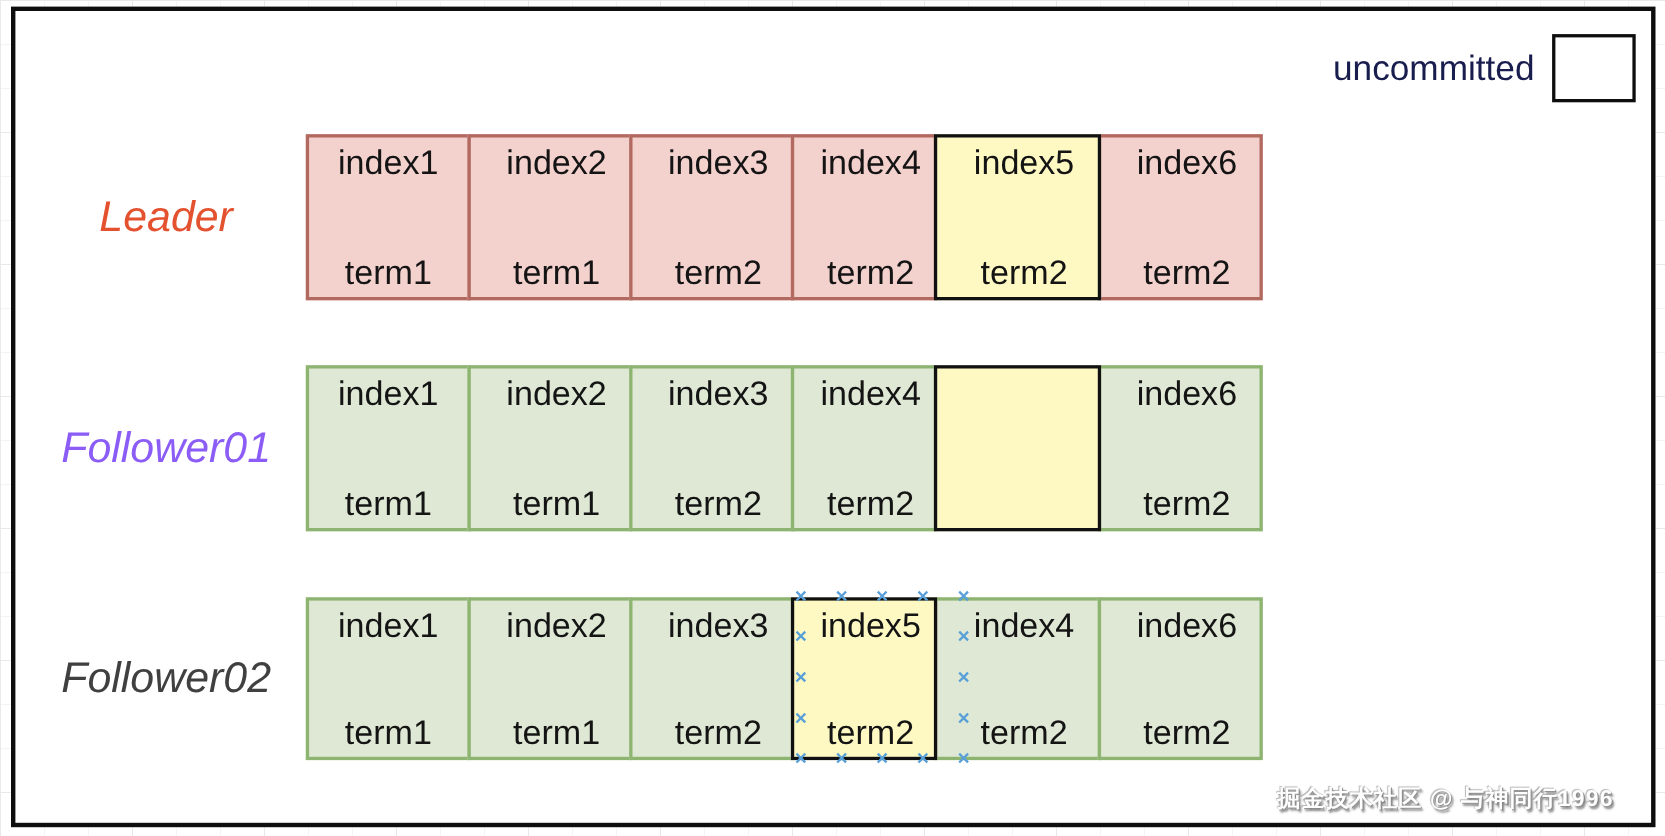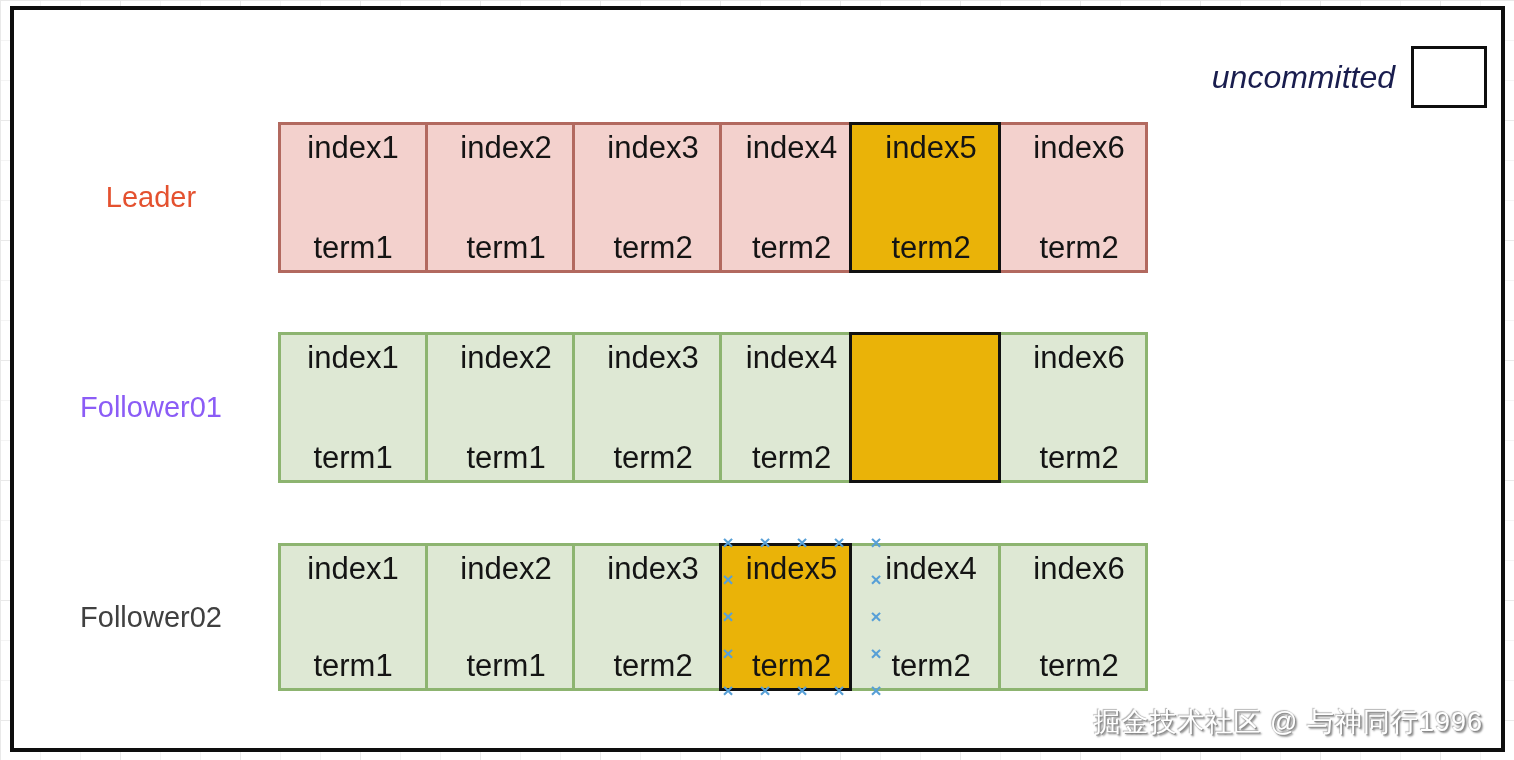--- a/index.html
+++ b/index.html
@@ -16,30 +16,30 @@
     background-size:120px 120px,120px 120px,40px 40px,40px 40px;
     overflow:hidden;
   }
   .frame{
     position:absolute; left:10px; top:6px; width:1495px; height:746px;
     background:#fff; border:4px solid #0e0e0e;
   }
 
   
   .legend-row{ position:absolute; right:14px; display:flex; align-items:center; gap:16px; }
-  .legend-row.unc{ top:36px;font-style:italic; }
+  .legend-row.unc{ top:21px; }
   .legend-row.com{ top:94px; }
   .legend-label{ font-size:32px; color:#191d4e; }
   .swatch{ width:76px; height:62px; }
   .swatch.unc{ background:#ffffff; border:3px solid #0e0e0e; }
   .swatch.com{ background:#f2d0cd; border:3px solid #b26a61; }
 
   
   .row-label{ position:absolute; left:18px; width:238px; display:flex;
-              align-items:center; justify-content:center; font-size:29px; }
+              align-items:center; justify-content:center; font-size:39px;font-style:italic; }
   .row-label.leader{ top:112px; height:151px; color:#e4512f; }
   .row-label.f01{ top:322px; height:151px; color:#8b5cf6; }
   .row-label.f02{ top:533px; height:148px; color:#404040; }
 
   
   .log-row{ position:absolute; left:264px; display:flex; }
   .log-row.leader{ top:112px; height:151px; }
   .log-row.f01{ top:322px; height:151px; }
   .log-row.f02{ top:533px; height:148px; }
 
@@ -49,42 +49,42 @@
     font-size:31px; line-height:45px; color:#141414;
   }
   .cell + .cell{ margin-left:-3px;padding-left:12px; }
   .log-row .cell:nth-child(1),.log-row .cell:nth-child(2),
   .log-row .cell:nth-child(3),.log-row .cell:nth-child(6){ width:150px; }
   .log-row .cell:nth-child(4){ width:133px; }
   .log-row .cell:nth-child(5){ width:152px; }
 
   .c-pink{ background:#f3d1cd; border:3px solid #b2695f; }
   .c-green{ background:#dee8d4; border:3px solid #8db470; }
-  .c-white{ background:#eab308; border:3px solid #111; position:relative; z-index:2; }
+  .c-white{ background:#fef9c3; border:3px solid #111; position:relative; z-index:2; }
 
   
   .handles{ position:absolute; left:450px; top:0; width:148px; height:148px; z-index:3; pointer-events:none; }
   .handle{
     position:absolute; transform:translate(-50%,-54%);
     font-size:19px; font-weight:700; color:#58a0d7; line-height:1;
   }
   .handle:nth-child(1){left:0;top:0}      .handle:nth-child(2){left:37px;top:0}
   .handle:nth-child(3){left:74px;top:0}   .handle:nth-child(4){left:111px;top:0}
   .handle:nth-child(5){left:148px;top:0}
   .handle:nth-child(6){left:0;top:37px}   .handle:nth-child(7){left:0;top:74px}
   .handle:nth-child(8){left:0;top:111px}
   .handle:nth-child(9){left:148px;top:37px} .handle:nth-child(10){left:148px;top:74px}
   .handle:nth-child(11){left:148px;top:111px}
   .handle:nth-child(12){left:0;top:148px}  .handle:nth-child(13){left:37px;top:148px}
   .handle:nth-child(14){left:74px;top:148px}.handle:nth-child(15){left:111px;top:148px}
   .handle:nth-child(16){left:148px;top:148px}
 
   .watermark{
-    position:absolute; right:18px; bottom:8px;
-    font-size:27px; font-weight:400; color:#ffffff;
+    position:absolute; right:34px; bottom:8px;
+    font-size:21px; font-weight:700; color:#ffffff;
     text-shadow:2px 2px 2px #868686, -1px -1px 1px #b5b5b5, 1px 1px 0 #9a9a9a;
     letter-spacing:1px;
   }
 </style>
 </head>
 <body>
 
 <div class="frame">
 
   <div class="legend-row unc">

